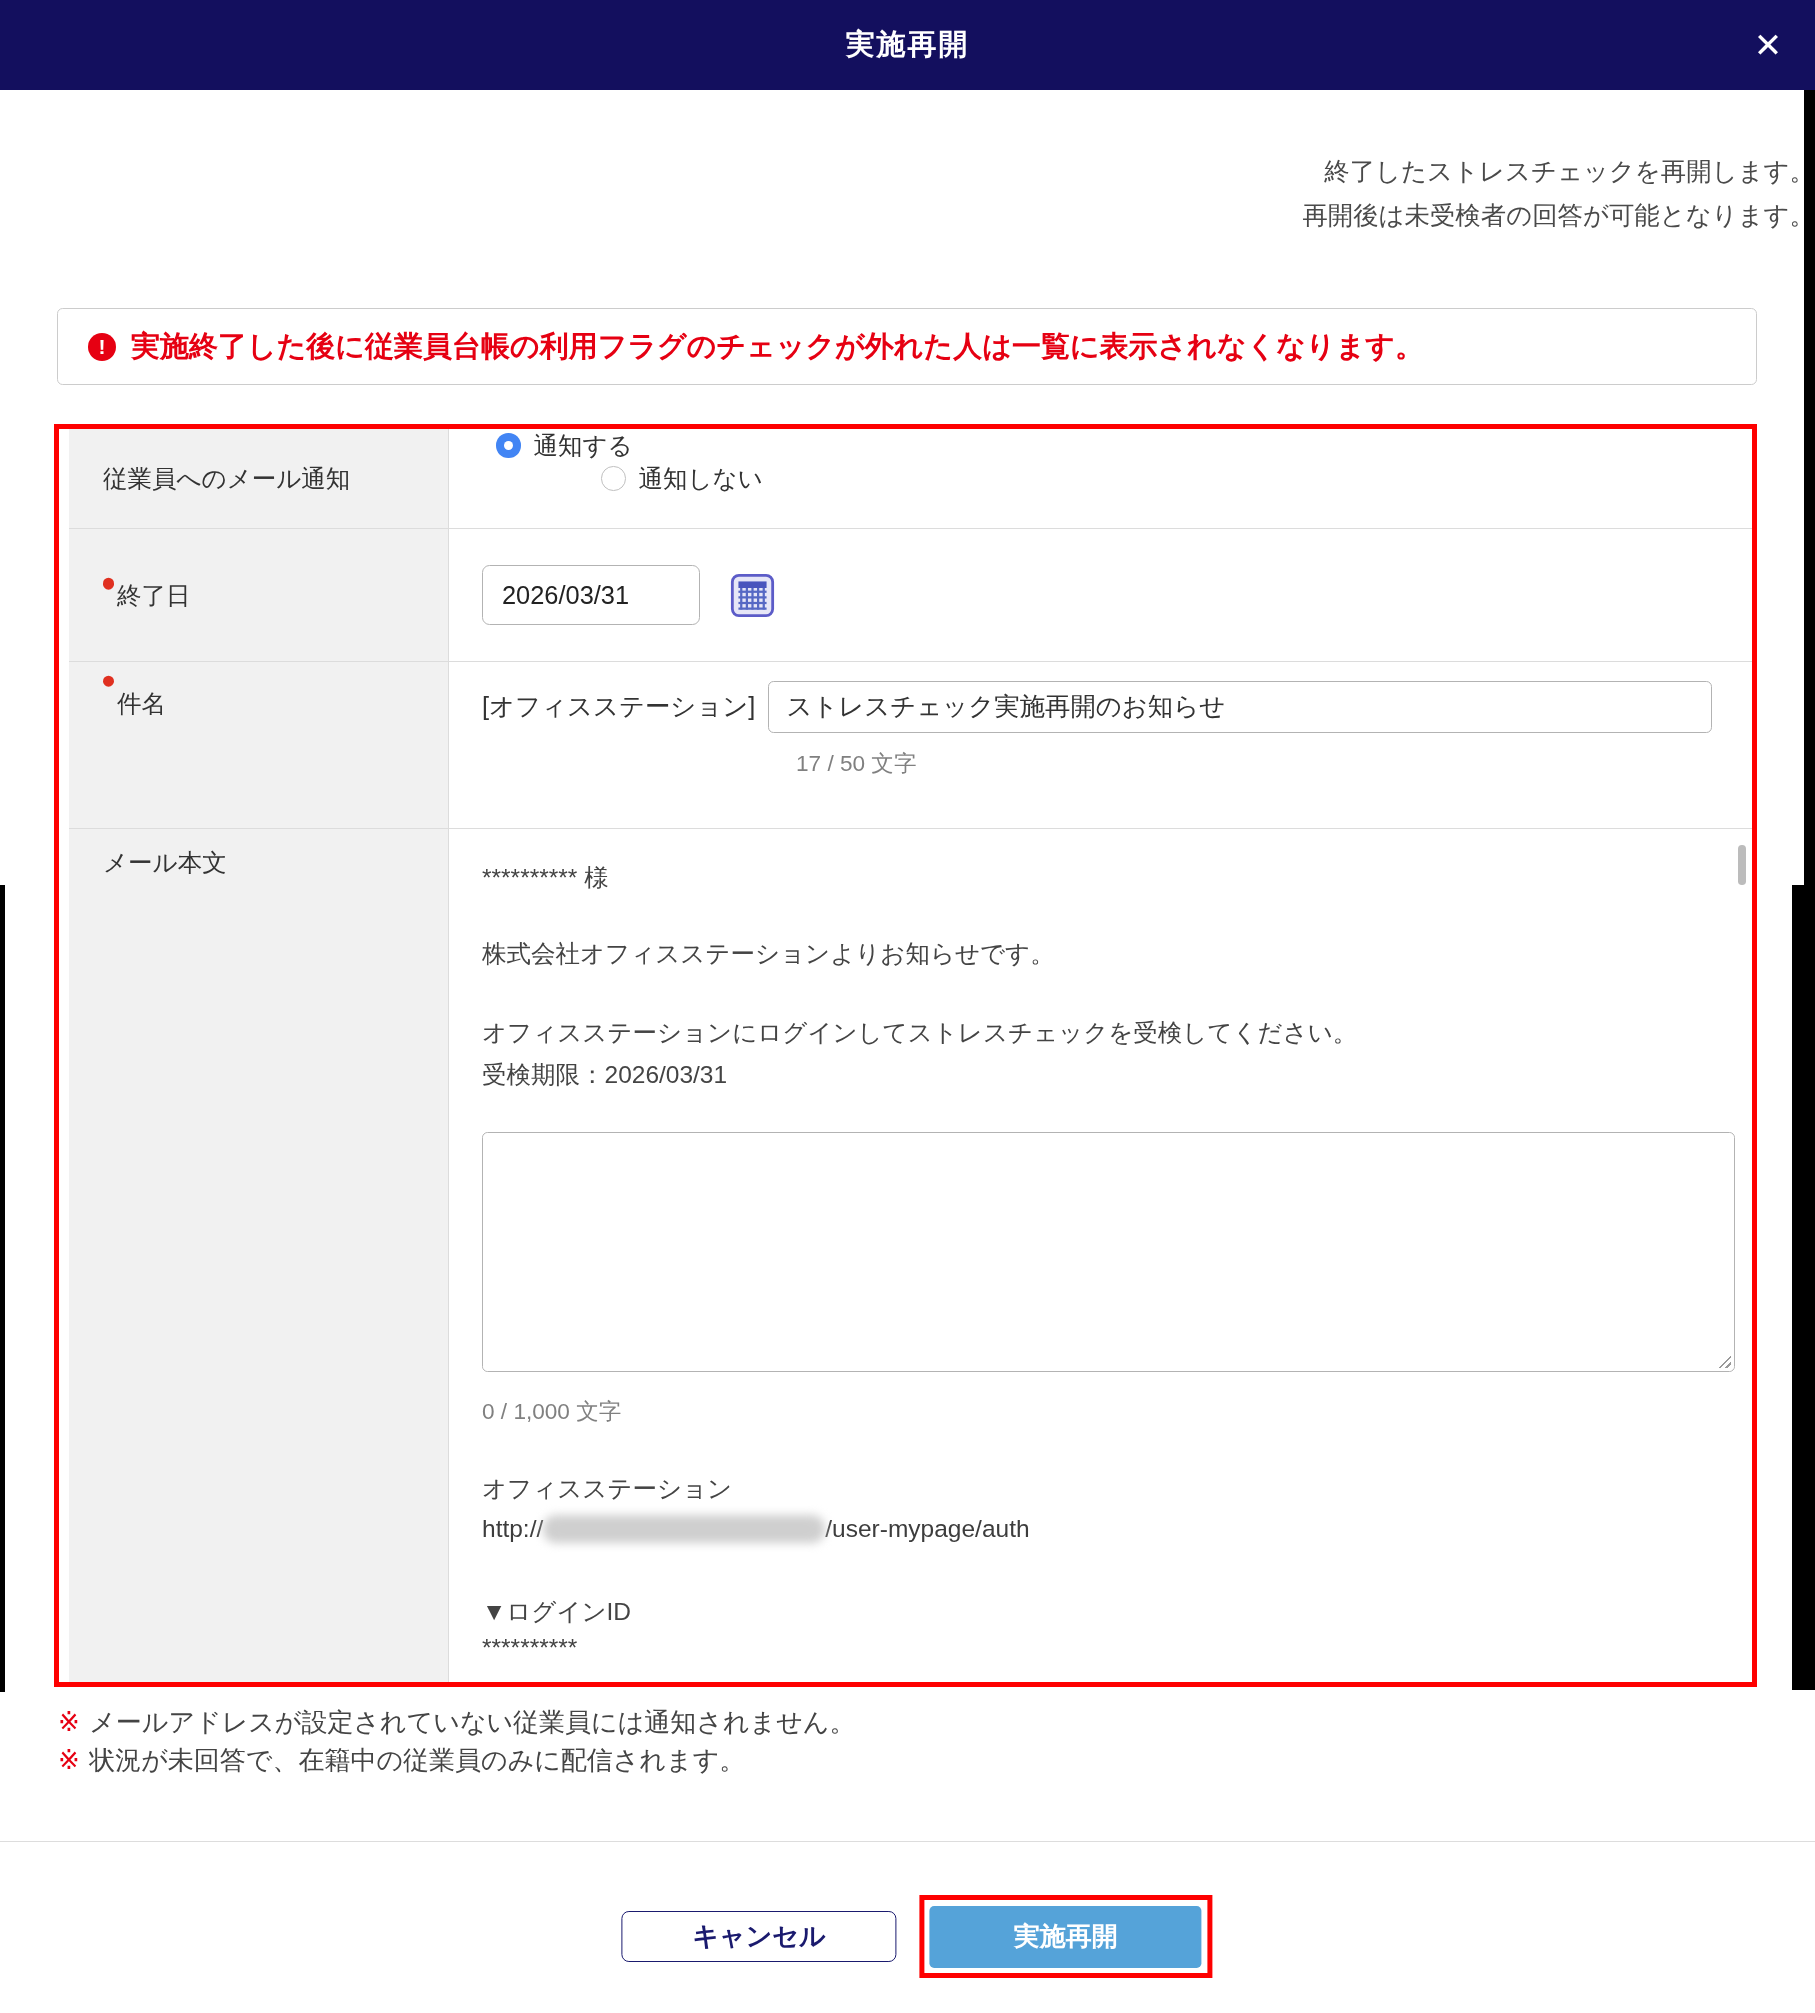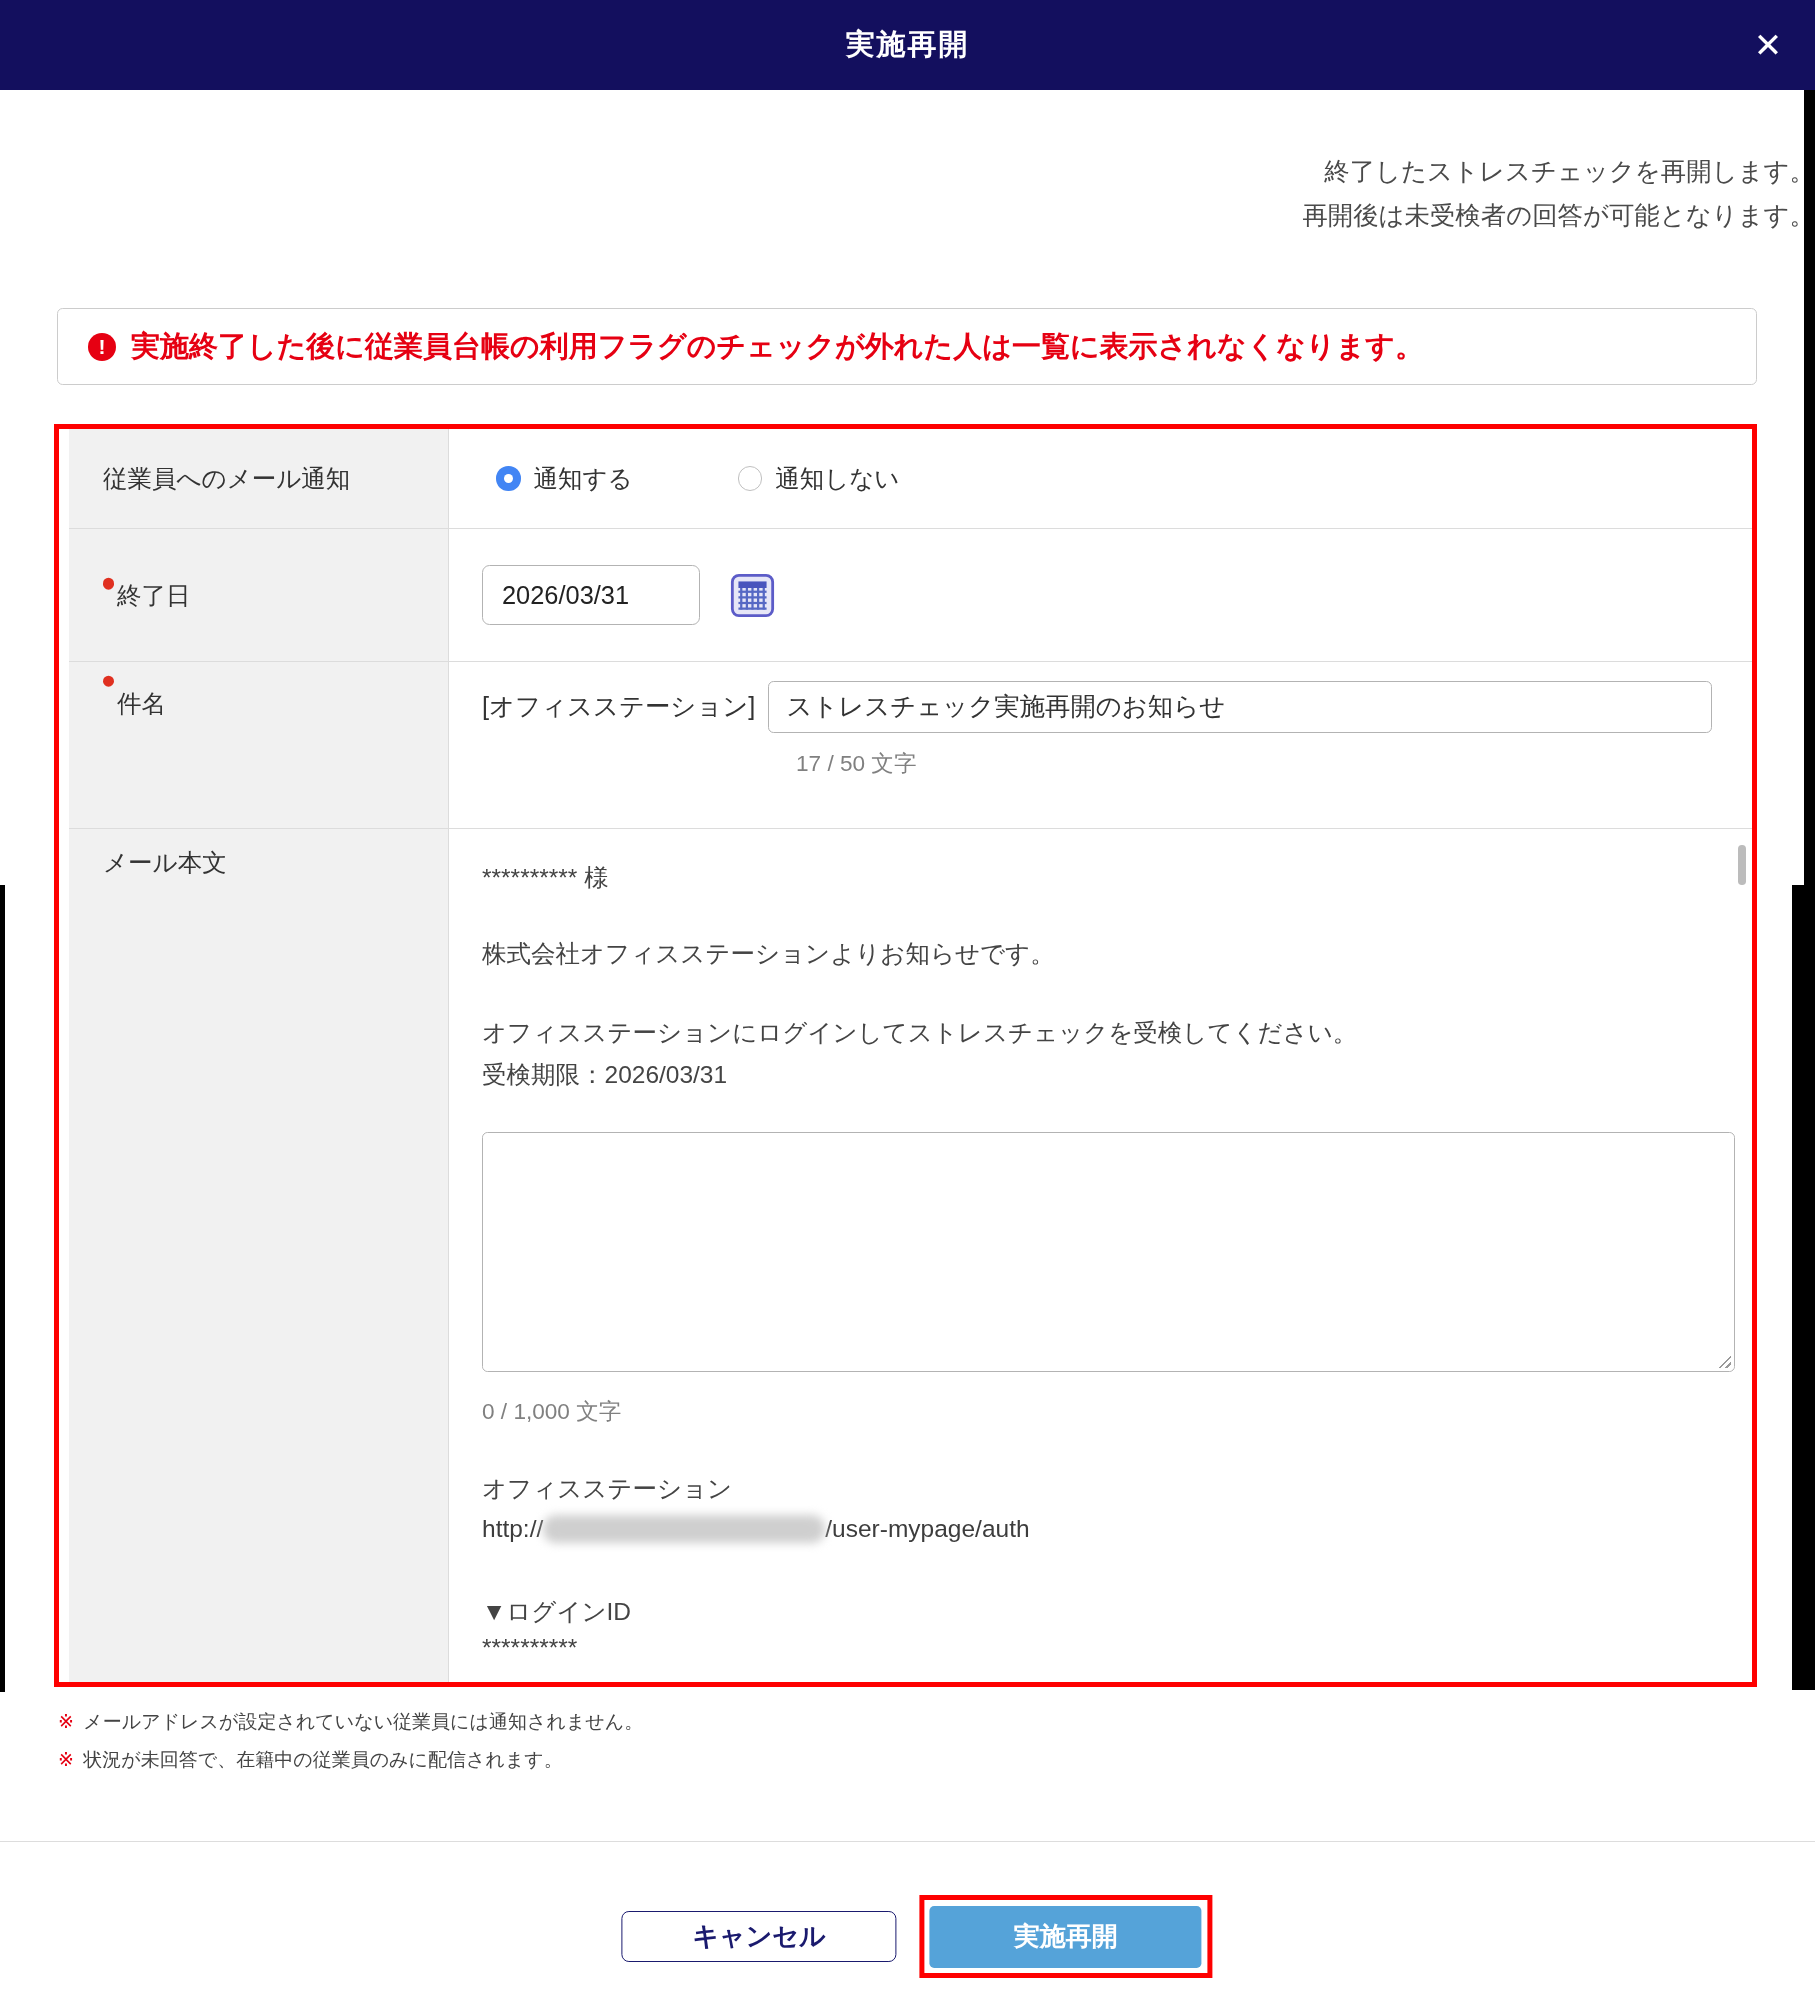--- a/index.html
+++ b/index.html
@@ -57,21 +57,21 @@
     display:inline-block; width:11.3px; height:11.3px; border-radius:50%;
     background:#e03020; margin-right:2.8px; transform:translateY(-11.3px); flex:0 0 auto;
   }
 
   .row-notify { height:100px; }
   .row-date { height:133px; }
   .row-subject { height:167px; }
   .row-body { height:853px; }
 
   
-  .radio-line { display:flex; align-items:center; height:100%; padding-left:47px; }
+  .radio-line { display:flex; align-items:flex-start; height:100%; padding-left:47px;flex-direction:column; }
   .radio-group { display:flex; align-items:center; cursor:pointer; }
   .radio-group + .radio-group { margin-left:105px; }
   .radio-circle { width:24.5px; height:24.5px; border-radius:50%; position:relative; flex:0 0 auto; }
   .radio-circle.on { background:#4285f4; }
   .radio-circle.on::after {
     content:""; position:absolute; left:50%; top:50%; width:9.4px; height:9.4px;
     margin:-4.7px 0 0 -4.7px; background:#ffffff; border-radius:50%;
   }
   .radio-circle.off { background:#ffffff; border:1.9px solid #c0c0c0; }
   .radio-label { margin-left:13px; font-size:24.5px; color:#333333; }
@@ -123,21 +123,21 @@
   .m-url { margin-top:1.9px; color:#3d3d3d; }
   .redacted-seg {
     display:inline-block; width:282px; height:28px; background:#cfcfcf;
     border-radius:13px; filter:blur(4.7px); vertical-align:-5.6px;
   }
   .m-login-header { margin-top:45px; }
   .m-login-value { margin-top:-1.9px; line-height:32px; }
 
   
   .notes { position:absolute; left:58px; top:1703px; }
-  .note-line { font-size:19px; line-height:38px; color:#444444; }
+  .note-line { font-size:26px; line-height:38px; color:#444444; }
   .note-marker { color:#e60012; margin-right:9.4px; }
 
   
   .footer-divider { position:absolute; left:0; top:1841px; width:1815px; height:0.9px; background:#dddddd; }
   .footer-actions {
     position:absolute; left:0; top:1895px; width:1815px;
     display:flex; justify-content:center; align-items:center; transform:translateX(9.4px);
   }
   .cancel-btn {
     width:275px; height:51px; background:#ffffff; border:1.9px solid #1a1a6e; border-radius:7.5px;

